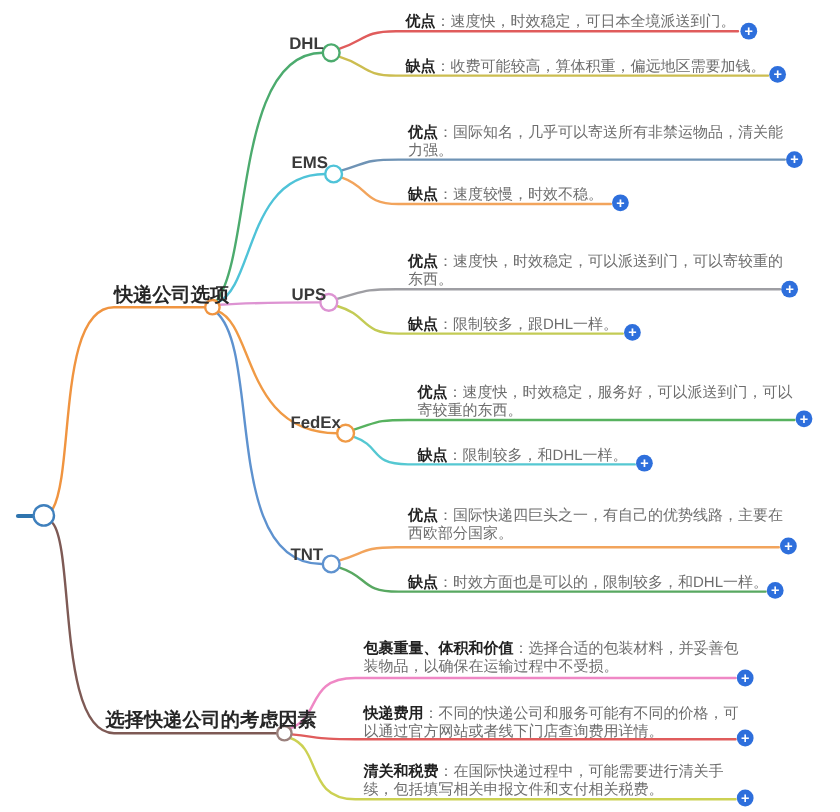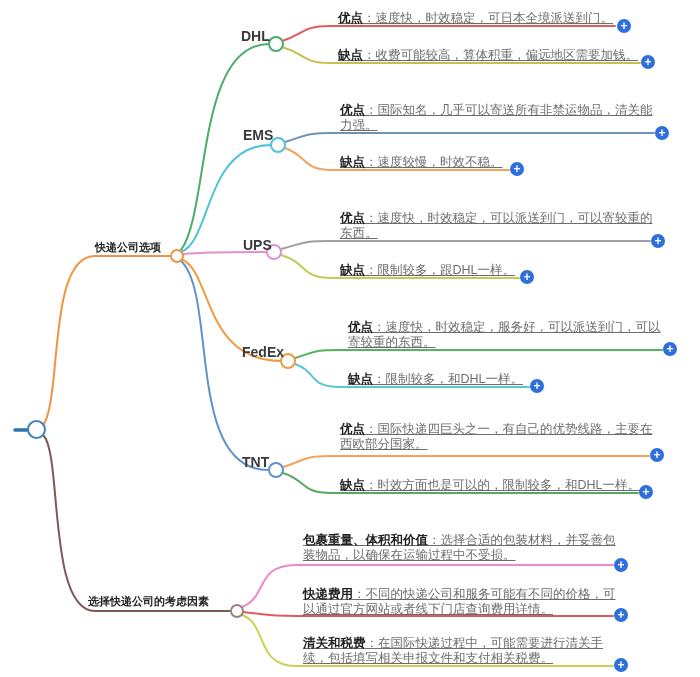--- a/index.html
+++ b/index.html
@@ -7,25 +7,25 @@
     position:relative;width:700px;height:677px;overflow:hidden;background:#ffffff;
     font-family:"Liberation Sans","DejaVu Sans",sans-serif;
   }
   svg.links{position:absolute;left:0;top:0;z-index:1;}
   .node-circle{
     position:absolute;z-index:2;background:#fff;border-radius:50%;box-sizing:content-box;
   }
   .node-label{
     position:absolute;z-index:3;font-weight:700;color:#2e2e2e;white-space:nowrap;cursor:default;
   }
-  .branch-title{font-size:11px;line-height:14px;color:#262626;}
+  .branch-title{font-size:16px;line-height:14px;color:#262626;}
   .company-name{font-size:14px;line-height:15px;color:#3a3a3a;}
   .leaf{
     position:absolute;z-index:3;font-size:12.5px;line-height:15px;color:#6d6d6d;
-    white-space:pre-line;cursor:default;text-decoration:underline;
+    white-space:pre-line;cursor:default;
   }
   .leaf .lead{font-weight:700;color:#222222;}
   .plus-btn{
     position:absolute;z-index:4;width:14px;height:14px;border-radius:50%;
     background:#2e6fdc;color:#ffffff;font-size:12px;font-weight:700;line-height:14px;
     text-align:center;cursor:pointer;user-select:none;
   }
   .plus-btn span{display:block;margin-top:-0.5px;}
 </style>
 </head>

